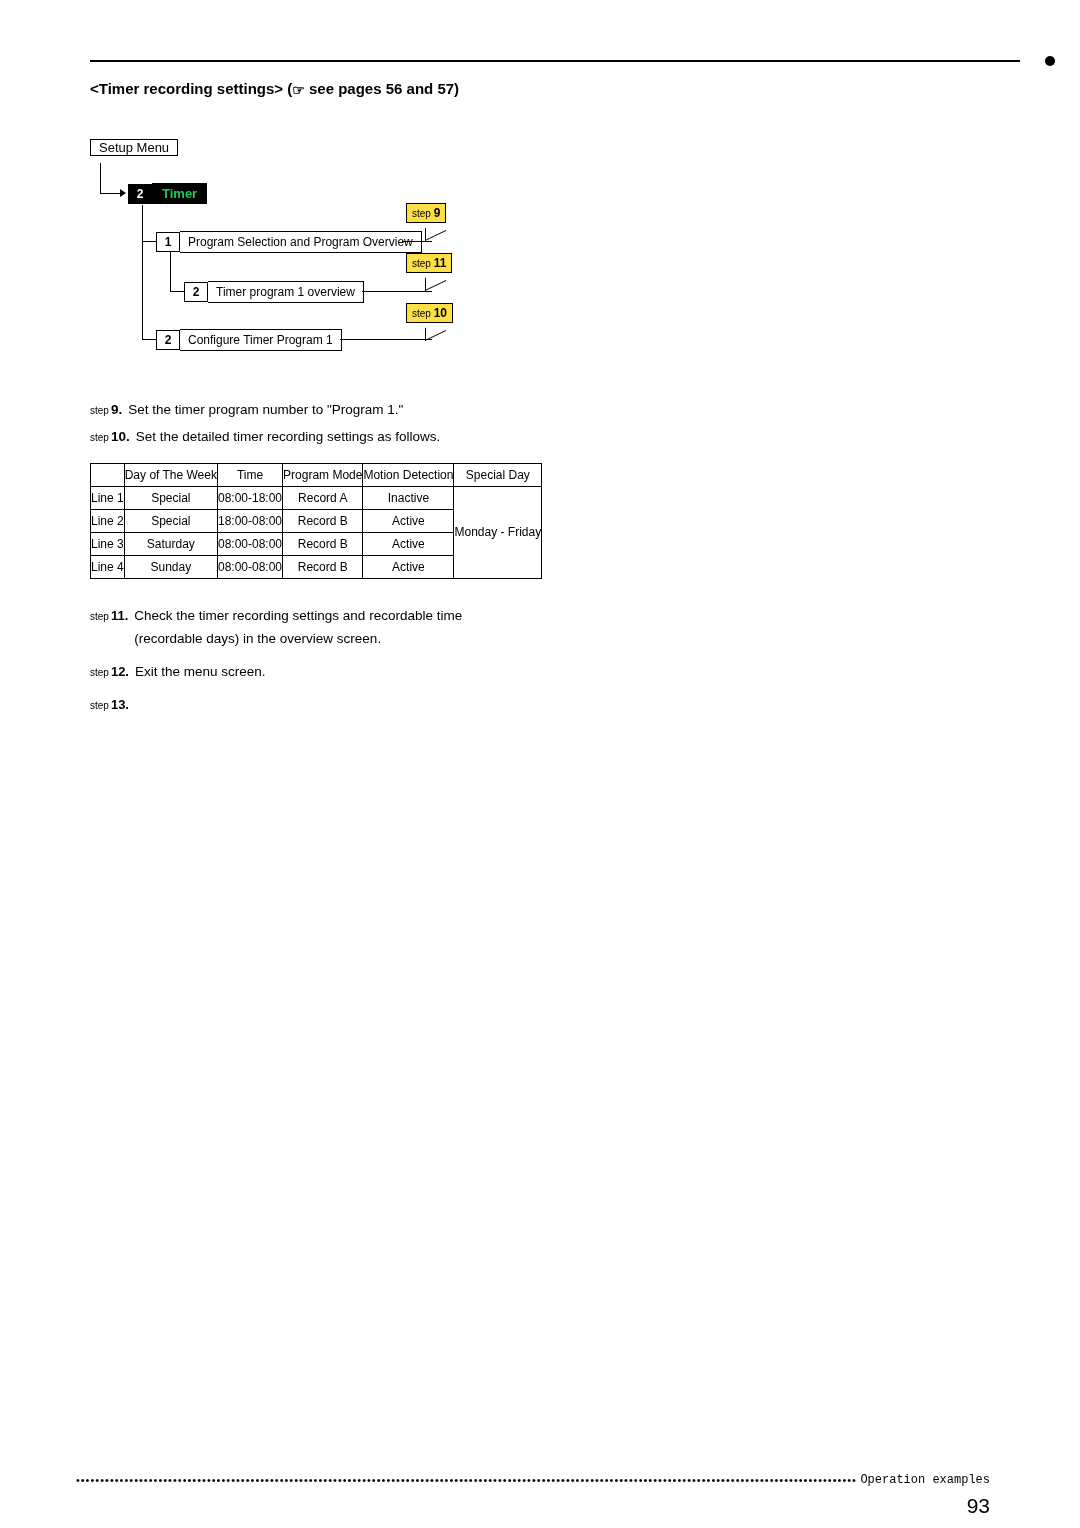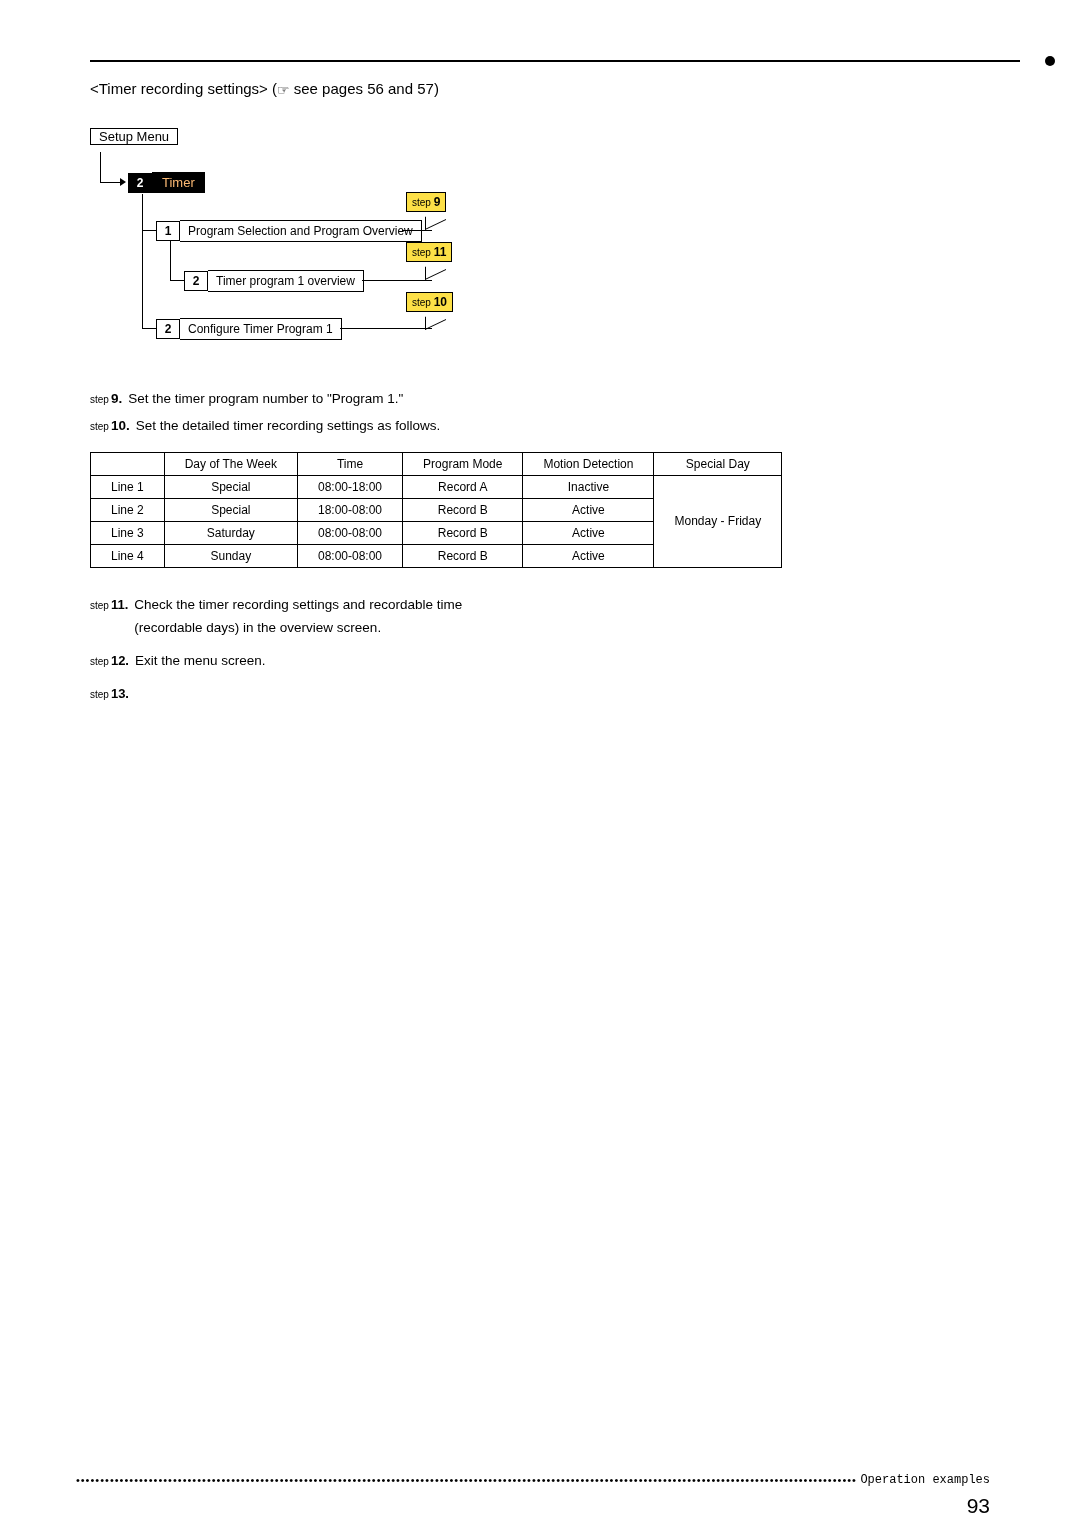--- a/index.html
+++ b/index.html
@@ -26,23 +26,23 @@
     position: relative;
   }
   .top-rule::after{
     content:"";
     width:10px;height:10px;border-radius:50%;
     background:#000;
     position:absolute;
     right:-35px;top:-6px;
   }
   .heading {
-    font-weight: normal;
+    font-weight: bold;
     font-size: 15px;
-    margin-bottom: 30px;
+    margin-bottom: 41px;
   }
   .hand-icon {
     display:inline-block;
     font-size:14px;
     vertical-align:middle;
   }
   
   .tree {
     margin-left: 0px;
     margin-bottom: 30px;
@@ -60,23 +60,23 @@
     border:1px solid #000;
     background:#fff;
     color:#000;
     padding:2px 6px;
     font-size:12px;
     font-weight:bold;
     display:inline-block;
     min-width:10px;text-align:center;
   }
   .timer-lbl {
-    background:#000;color:#fdba74;
+    background:#000;color:#22c55e;
     padding:3px 10px;
-    font-size:13px;font-weight:normal;
+    font-size:13px;font-weight:bold;
     display:inline-block;
   }
   .tree-row {
     position:absolute;
     display:flex;align-items:center;gap:0;
   }
   .item-text {
     border:1px solid #000;
     border-left:none;
     padding:3px 8px;
@@ -110,21 +110,21 @@
   .steps .no{font-weight:bold;font-size:13.5px;margin-right:6px;}
   .steps .txt{flex:1;}
   
   table.settings {
     border-collapse:collapse;
     font-size:12px;
     margin-bottom:26px;
   }
   table.settings th, table.settings td{
     border:1px solid #000;
-    padding:4px 20px;
+    padding:4px 0;
     text-align:center;
     font-weight:normal;
   }
   table.settings th{font-size:12px;}
   .steps2 {
     font-size:13.5px;
     line-height:1.7;
     width:440px;
   }
   .steps2 .row{display:flex;margin-bottom:10px;}

